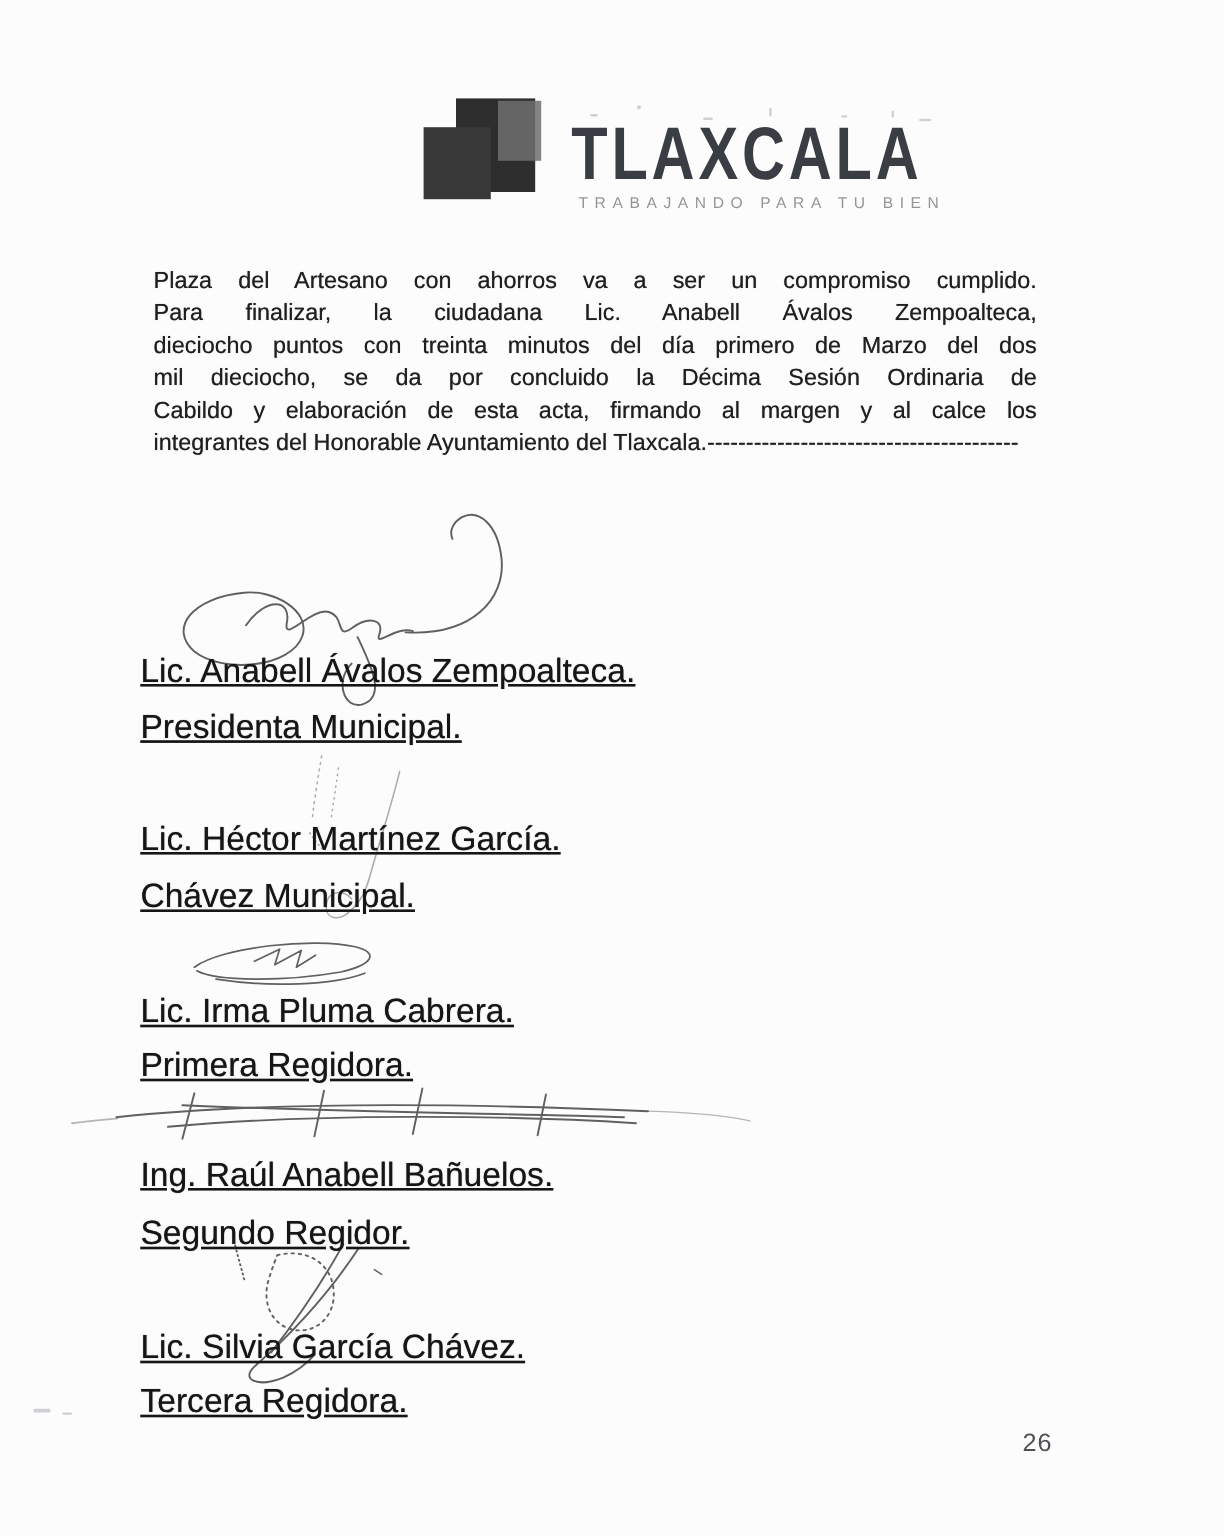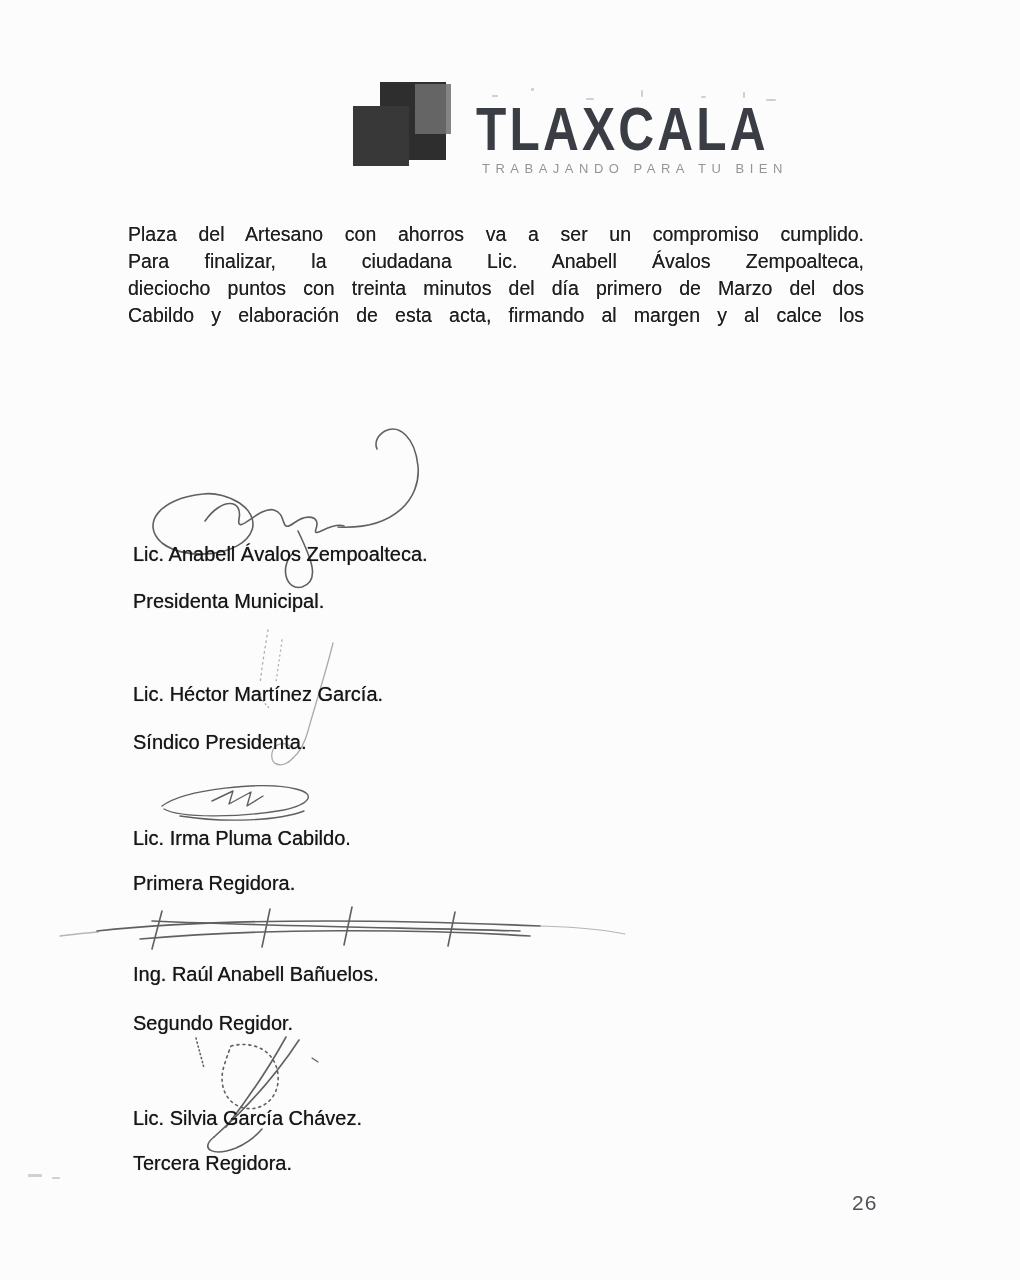--- a/index.html
+++ b/index.html
@@ -35,24 +35,25 @@
     position:absolute;left:128px;top:221px;width:736px;
     font-size:19.5px;line-height:27px;color:#1f1f1f;
     text-shadow:0 0 .6px rgba(25,25,25,.75);
     filter:blur(.2px);
   }
   .paragraph .pline{text-align:justify;text-align-last:justify;height:27px;overflow:hidden;white-space:nowrap;}
   .paragraph .pline.last{text-align:left;text-align-last:left;}
 
   
   .sig-name,.sig-title{
-    position:absolute;left:133px;
-    font-size:20px;color:#161616;white-space:nowrap;
+    position:absolute;left:117px;
+    font-size:28px;color:#161616;white-space:nowrap;
     text-shadow:0 0 .7px rgba(20,20,20,.8);
     filter:blur(.2px);
+    text-decoration:underline;
   }
 
   
   .ink-layer{position:absolute;left:0;top:0;pointer-events:none;filter:blur(.35px);}
 
   
   .page-number{
     position:absolute;left:852px;top:1191px;
     font-size:21px;color:#4e5156;letter-spacing:1px;
     filter:blur(.2px);
@@ -78,21 +79,23 @@
   <div class="speck" style="left:701px;top:96px;width:5px;height:2px"></div>
   <div class="speck" style="left:743px;top:92px;width:2px;height:6px"></div>
   <div class="speck" style="left:766px;top:99px;width:10px;height:2px"></div>
   <div class="speck" style="left:28px;top:1174px;width:14px;height:3px"></div>
   <div class="speck" style="left:52px;top:1177px;width:8px;height:2px"></div>
 
   <div class="paragraph">
     <div class="pline">Plaza del Artesano con ahorros va a ser un compromiso cumplido.</div>
     <div class="pline">Para finalizar, la ciudadana Lic. Anabell Ávalos Zempoalteca,</div>
     <div class="pline">dieciocho puntos con treinta minutos del día primero de Marzo del dos</div>
+    <div class="pline">mil dieciocho, se da por concluido la Décima Sesión Ordinaria de</div>
     <div class="pline">Cabildo y elaboración de esta acta, firmando al margen y al calce los</div>
+    <div class="pline last">integrantes del Honorable Ayuntamiento del Tlaxcala.----------------------------------------</div>
   </div>
 
   <svg class="ink-layer" width="1020" height="1280" viewBox="0 0 1020 1280" fill="none" stroke="#454545" stroke-width="1.6" stroke-linecap="round" stroke-linejoin="round">
 
     <g opacity="0.85">
       <path d="M338 527 C395 530 421 498 418 466 C415 437 399 424 385 431 C378 435 374 442 377 449"></path>
       <path d="M203 494 C160 498 140 524 162 543 C186 562 243 556 252 530 C259 509 228 491 203 494"></path>
       <path d="M205 521 C222 497 243 499 239 519 C236 537 259 506 274 510 C288 514 279 534 294 523 C306 514 321 515 316 529 C312 540 331 521 344 526"></path>
       <path d="M298 531 C311 558 321 581 302 587 C286 591 279 567 293 553"></path>
     </g>
@@ -130,23 +133,23 @@
       <path d="M231 1046 C255 1040 276 1052 278 1075 C280 1098 262 1112 244 1108 C226 1104 218 1085 224 1066 C227 1056 231 1046 231 1046" stroke-dasharray="2 4"></path>
       <path d="M196 1038 C199 1050 202 1060 204 1068" stroke-dasharray="1 3"></path>
       <path d="M312 1058 L318 1062" stroke-width="1.2"></path>
     </g>
   </svg>
 
   <div class="sig-name" style="top:543px">Lic. Anabell Ávalos Zempoalteca.</div>
   <div class="sig-title" style="top:590px">Presidenta Municipal.</div>
 
   <div class="sig-name" style="top:683px">Lic. Héctor Martínez García.</div>
-  <div class="sig-title" style="top:731px">Síndico Presidenta.</div>
+  <div class="sig-title" style="top:731px">Chávez Municipal.</div>
 
-  <div class="sig-name" style="top:827px">Lic. Irma Pluma Cabildo.</div>
+  <div class="sig-name" style="top:827px">Lic. Irma Pluma Cabrera.</div>
   <div class="sig-title" style="top:872px">Primera Regidora.</div>
 
   <div class="sig-name" style="top:963px">Ing. Raúl Anabell Bañuelos.</div>
   <div class="sig-title" style="top:1012px">Segundo Regidor.</div>
 
   <div class="sig-name" style="top:1107px">Lic. Silvia García Chávez.</div>
   <div class="sig-title" style="top:1152px">Tercera Regidora.</div>
 
   <div class="page-number">26</div>
 

